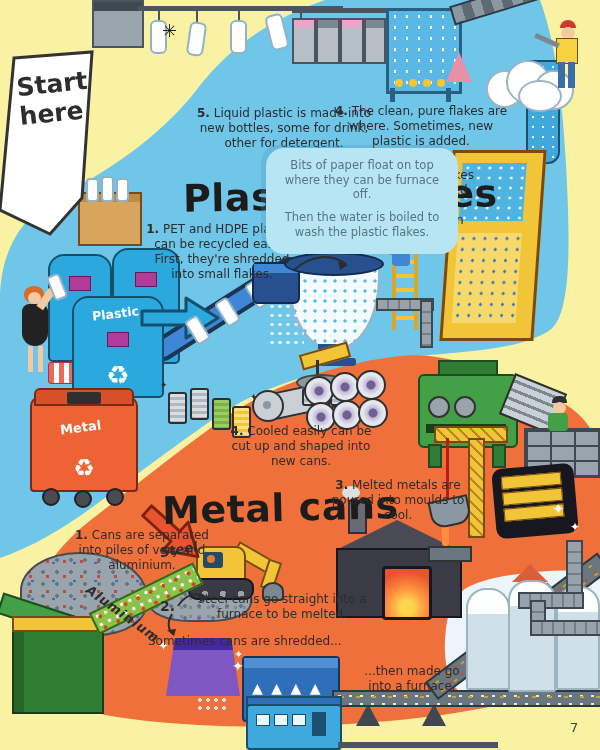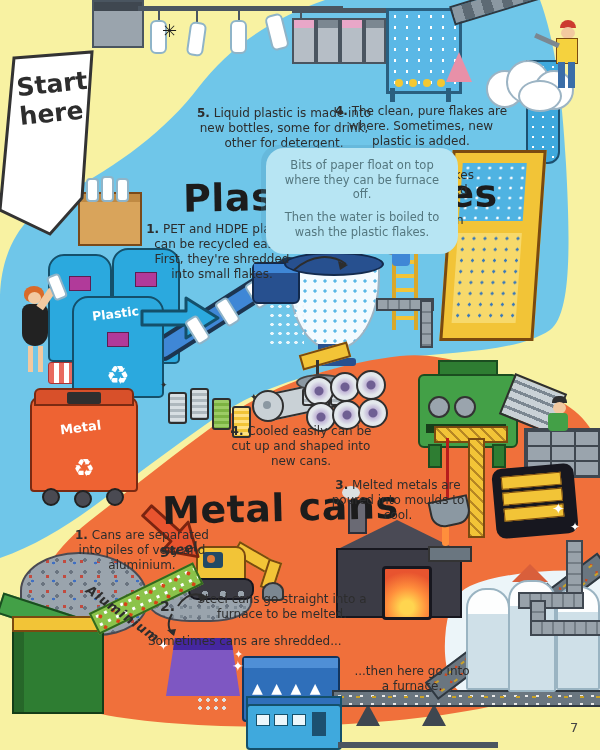--- a/index.html
+++ b/index.html
@@ -374,16 +374,16 @@
       <polygon points="32,10 23,6 24,14"></polygon>
   </svg>
   <svg class="arr" style="left:164px;top:612px" width="18" height="26" viewBox="0 0 18 26">
     <path d="M8 2 C 3 10 4 18 9 22"></path>
       <polygon points="10,24 3,18 12,17"></polygon>
   </svg>
   <div class="step" style="left:184px;top:592px;width:196px">
     <span>Steel cans go straight into a furnace to be melted.</span>
   </div>
   <div class="step" style="left:148px;top:634px;width:200px;text-align:left">Sometimes cans are shredded...</div>
-  <div class="step" style="left:352px;top:664px;width:120px">...then here go into a furnace.</div>
+  <div class="step" style="left:352px;top:664px;width:120px">...then made go into a furnace.</div>
 
   <div class="abs" style="left:570px;top:720px;z-index:6;font-size:13px;color:#444">7</div>
 </div>
 
 </body></html>

